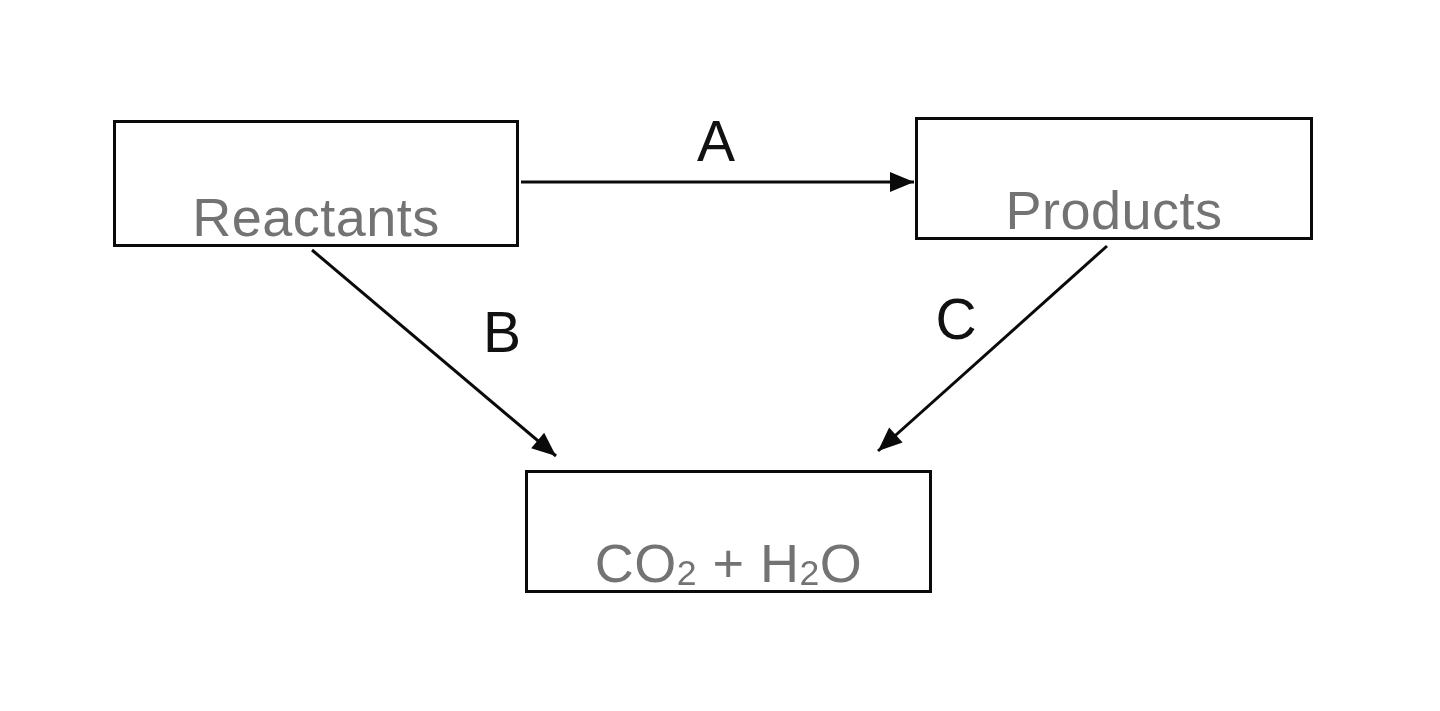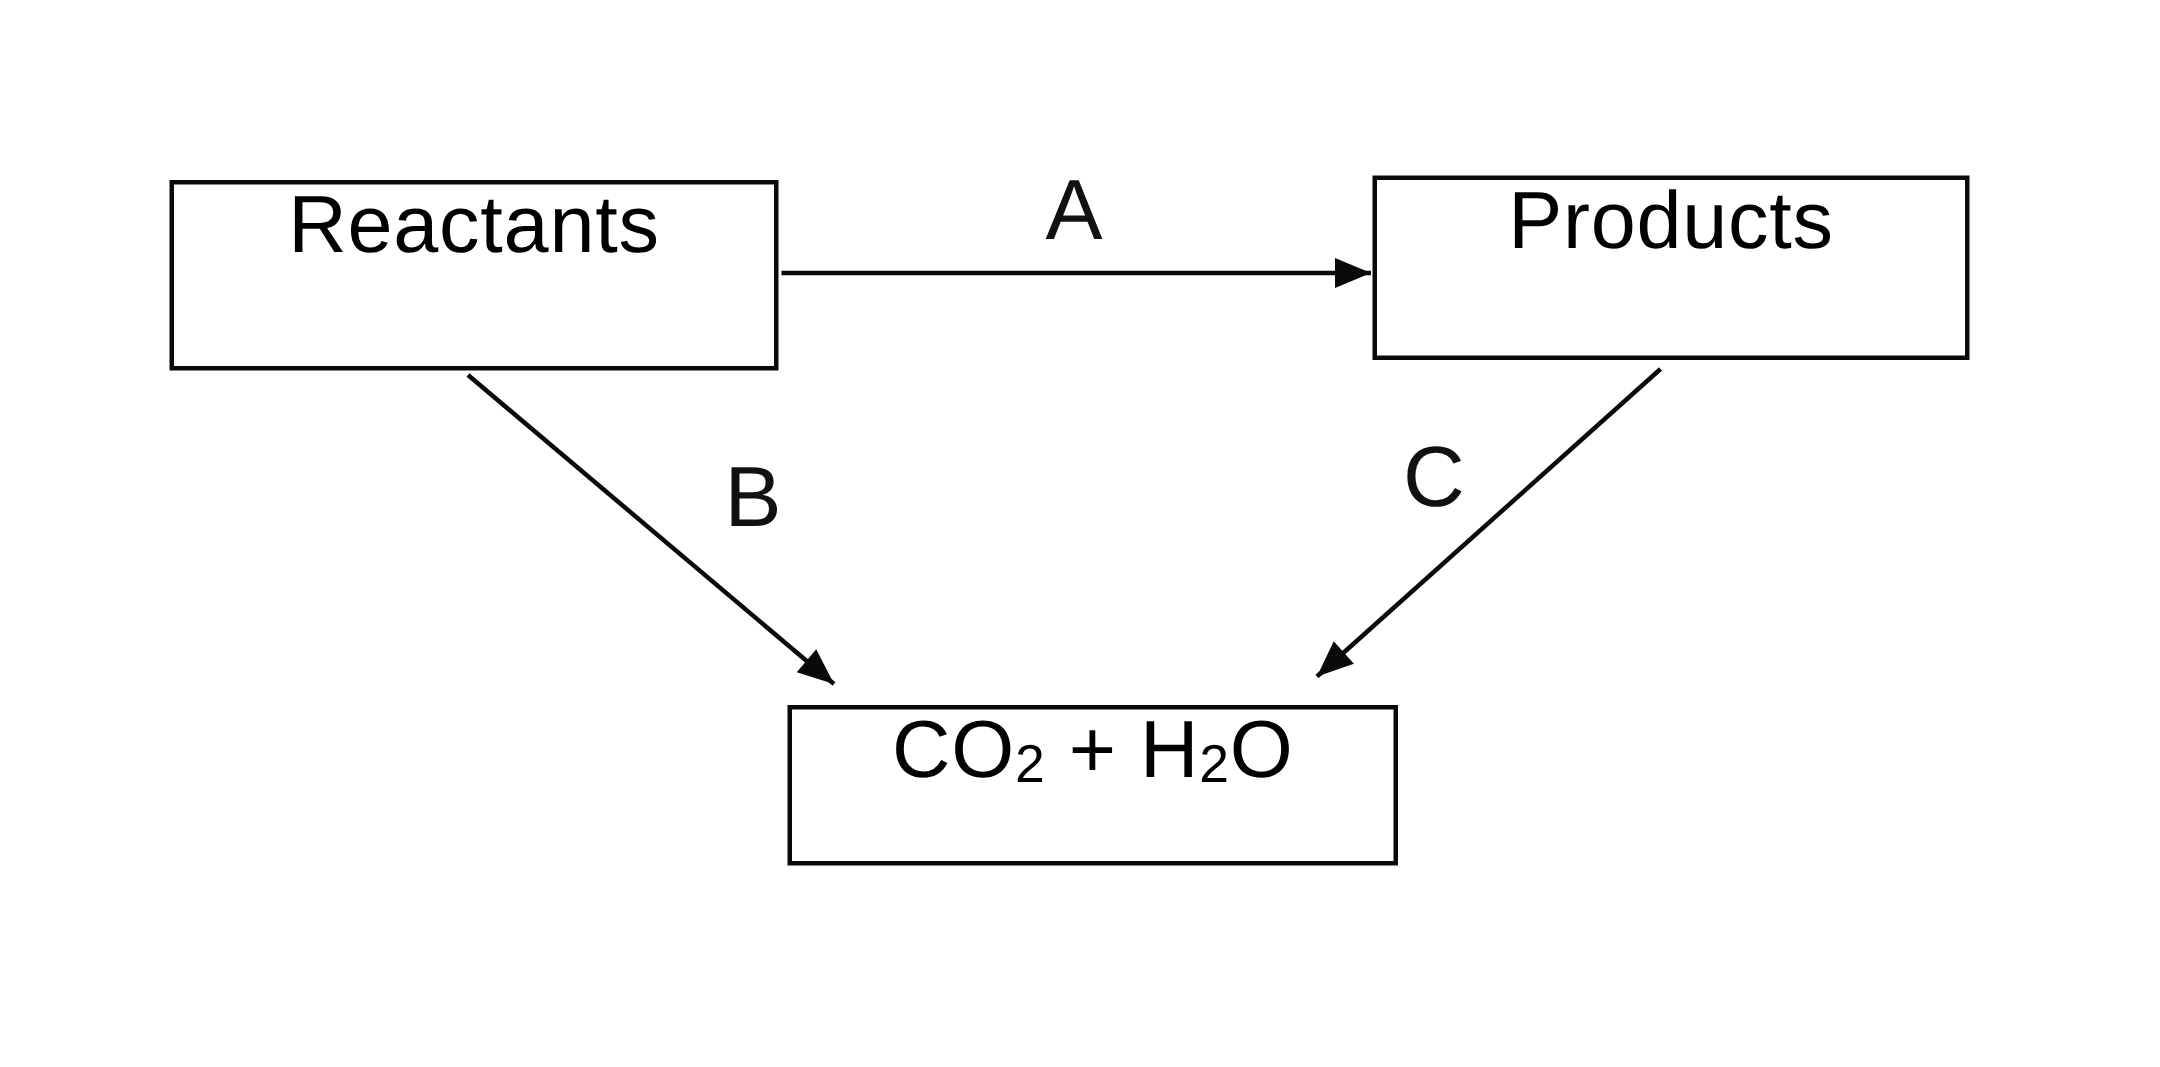--- a/index.html
+++ b/index.html
@@ -21,31 +21,31 @@
     top: 0;
     width: 1440px;
     height: 711px;
   }
   .node {
     position: absolute;
     box-sizing: border-box;
     border: 3px solid #0a0a0a;
     background: #ffffff;
     display: flex;
-    align-items: flex-start;
+    align-items: flex-end;
     justify-content: center;
-    color: #000000;
+    color: #737373;
     font-size: 54px;
     line-height: 1;
     letter-spacing: 0.5px;
     white-space: nowrap;
   }
   .node-reactants { left: 113px; top: 120px; width: 406px; height: 127px; }
   .node-products  { left: 915px; top: 117px; width: 398px; height: 123px; }
-  .node-co2h2o    { left: 525px; top: 470px; width: 407px; height: 107px; }
+  .node-co2h2o    { left: 525px; top: 470px; width: 407px; height: 123px; }
 
   .formula span { white-space: pre; }
   .formula sub {
     font-size: 0.66em;
     line-height: 0;
     position: relative;
     bottom: -0.08em;
     vertical-align: baseline;
   }
   .edge-label {

